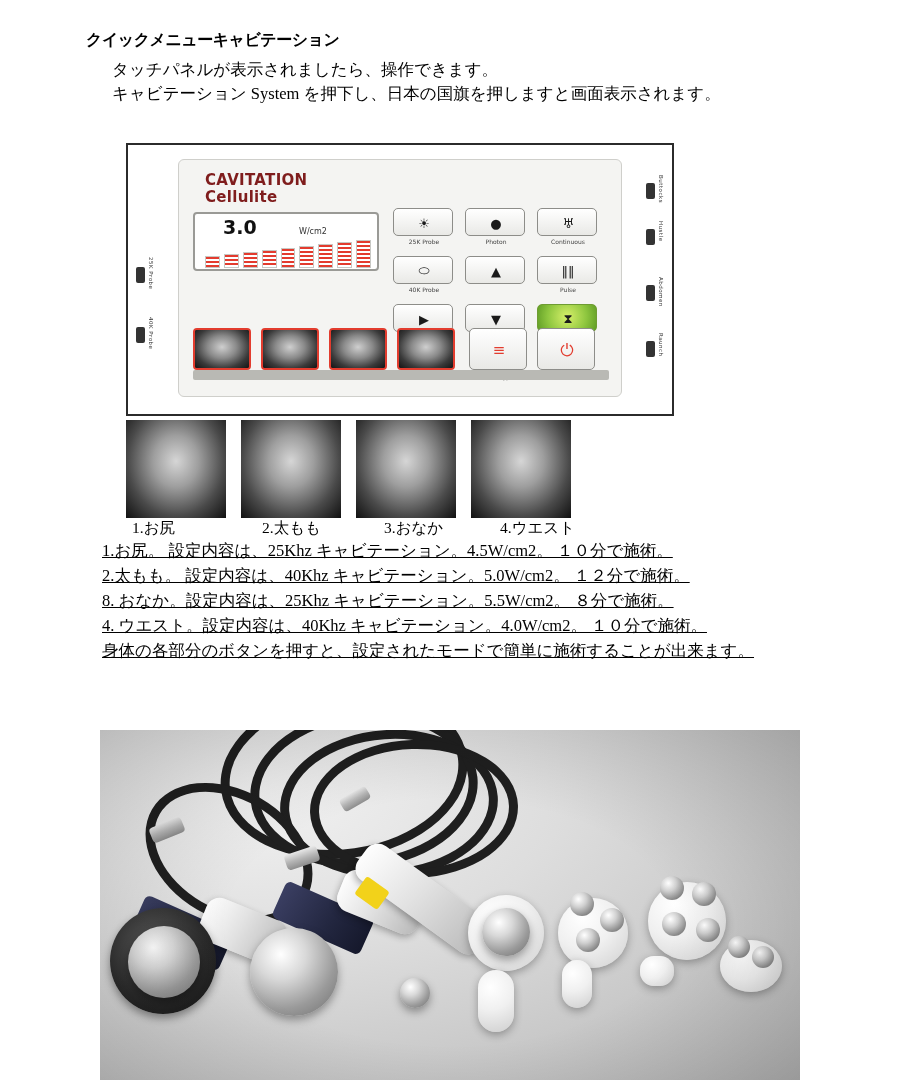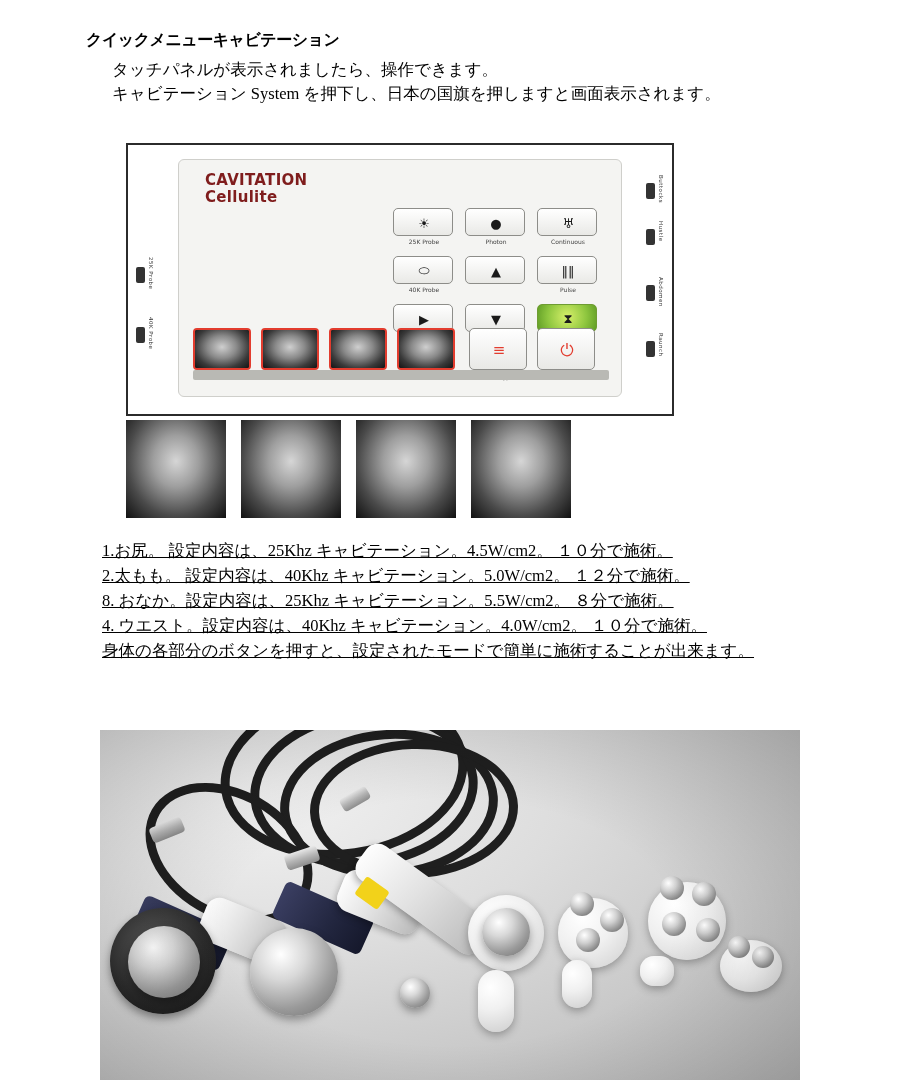--- a/index.html
+++ b/index.html
@@ -429,20 +429,35 @@
     <div class="port" style="left:518px; top:196px;"></div>
     <div class="side-label" style="left:530px; top:188px;">Raunch</div>
 
     <div class="panel-inner">
 
       <div class="panel-title">
         <div>CAVITATION</div>
         <div>Cellulite</div>
       </div>
 
+      <div class="disp">
+        <div class="val">3.0</div>
+        <div class="unit">W/cm2</div>
+        <div class="bars">
+          <span class="bar" style="height:10px;"></span>
+          <span class="bar" style="height:12px;"></span>
+          <span class="bar" style="height:14px;"></span>
+          <span class="bar" style="height:16px;"></span>
+          <span class="bar" style="height:18px;"></span>
+          <span class="bar" style="height:20px;"></span>
+          <span class="bar" style="height:22px;"></span>
+          <span class="bar" style="height:24px;"></span>
+          <span class="bar" style="height:26px;"></span>
+        </div>
+      </div>
 
 
       <div class="keys">
         <div class="key c1 r1">
           <span class="glyph">☀</span>
           <span class="kl">25K Probe</span>
         </div>
         <div class="key c2 r1">
           <span class="glyph">●</span>
           <span class="kl">Photon</span>
@@ -519,20 +534,26 @@
         <span class="sh"></span>
       </div>
     <div class="thumb t3">
         <span class="sh"></span>
       </div>
     <div class="thumb t4">
         <span class="sh"></span>
       </div>
   </div>
 
+  <div class="thumb-caps">
+    <span class="cap1">1.お尻</span>
+    <span class="cap2">2.太もも</span>
+    <span class="cap3">3.おなか</span>
+    <span class="cap4">4.ウエスト</span>
+  </div>
 
   <div class="body-text">
     <div>1.お尻。 設定内容は、25Khz キャビテーション。4.5W/cm2。 １０分で施術。</div>
     <div>2.太もも。 設定内容は、40Khz キャビテーション。5.0W/cm2。 １２分で施術。</div>
     <div>8. おなか。設定内容は、25Khz キャビテーション。5.5W/cm2。 ８分で施術。</div>
     <div>4. ウエスト。設定内容は、40Khz キャビテーション。4.0W/cm2。 １０分で施術。</div>
     <div class="wrap">身体の各部分のボタンを押すと、設定されたモードで簡単に施術することが出来ます。</div>
   </div>
 
   <div class="photo">

